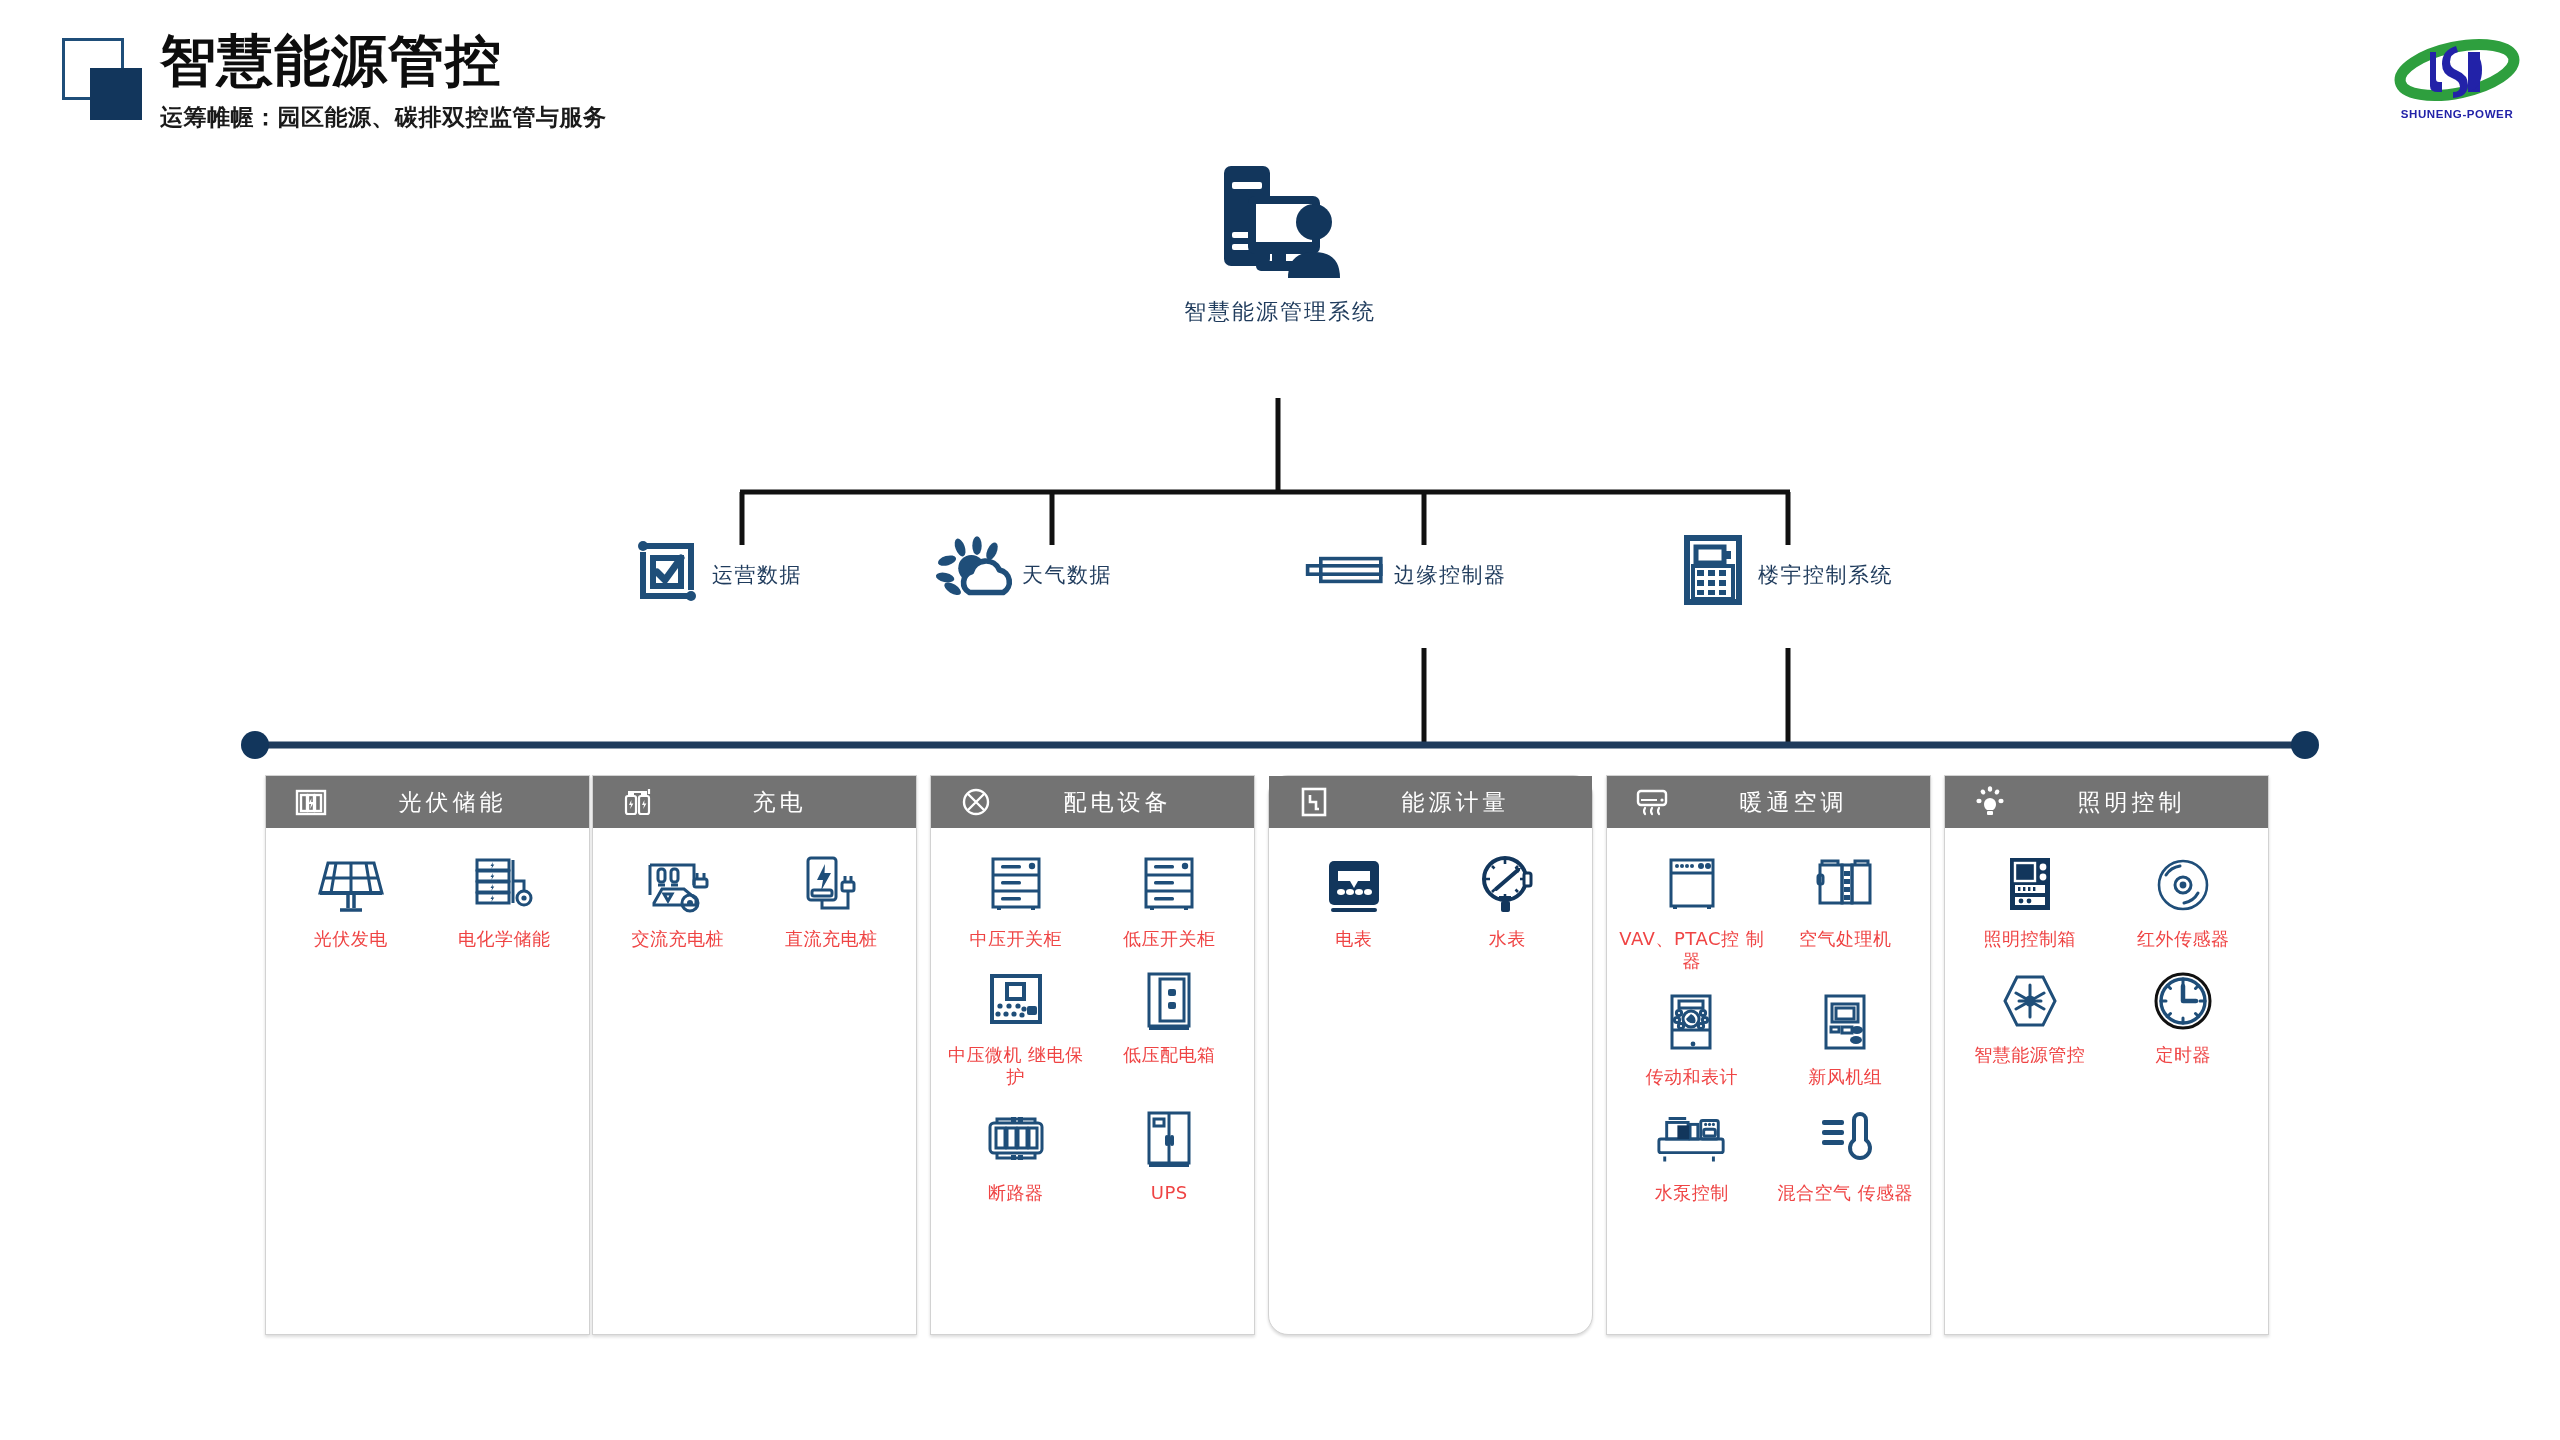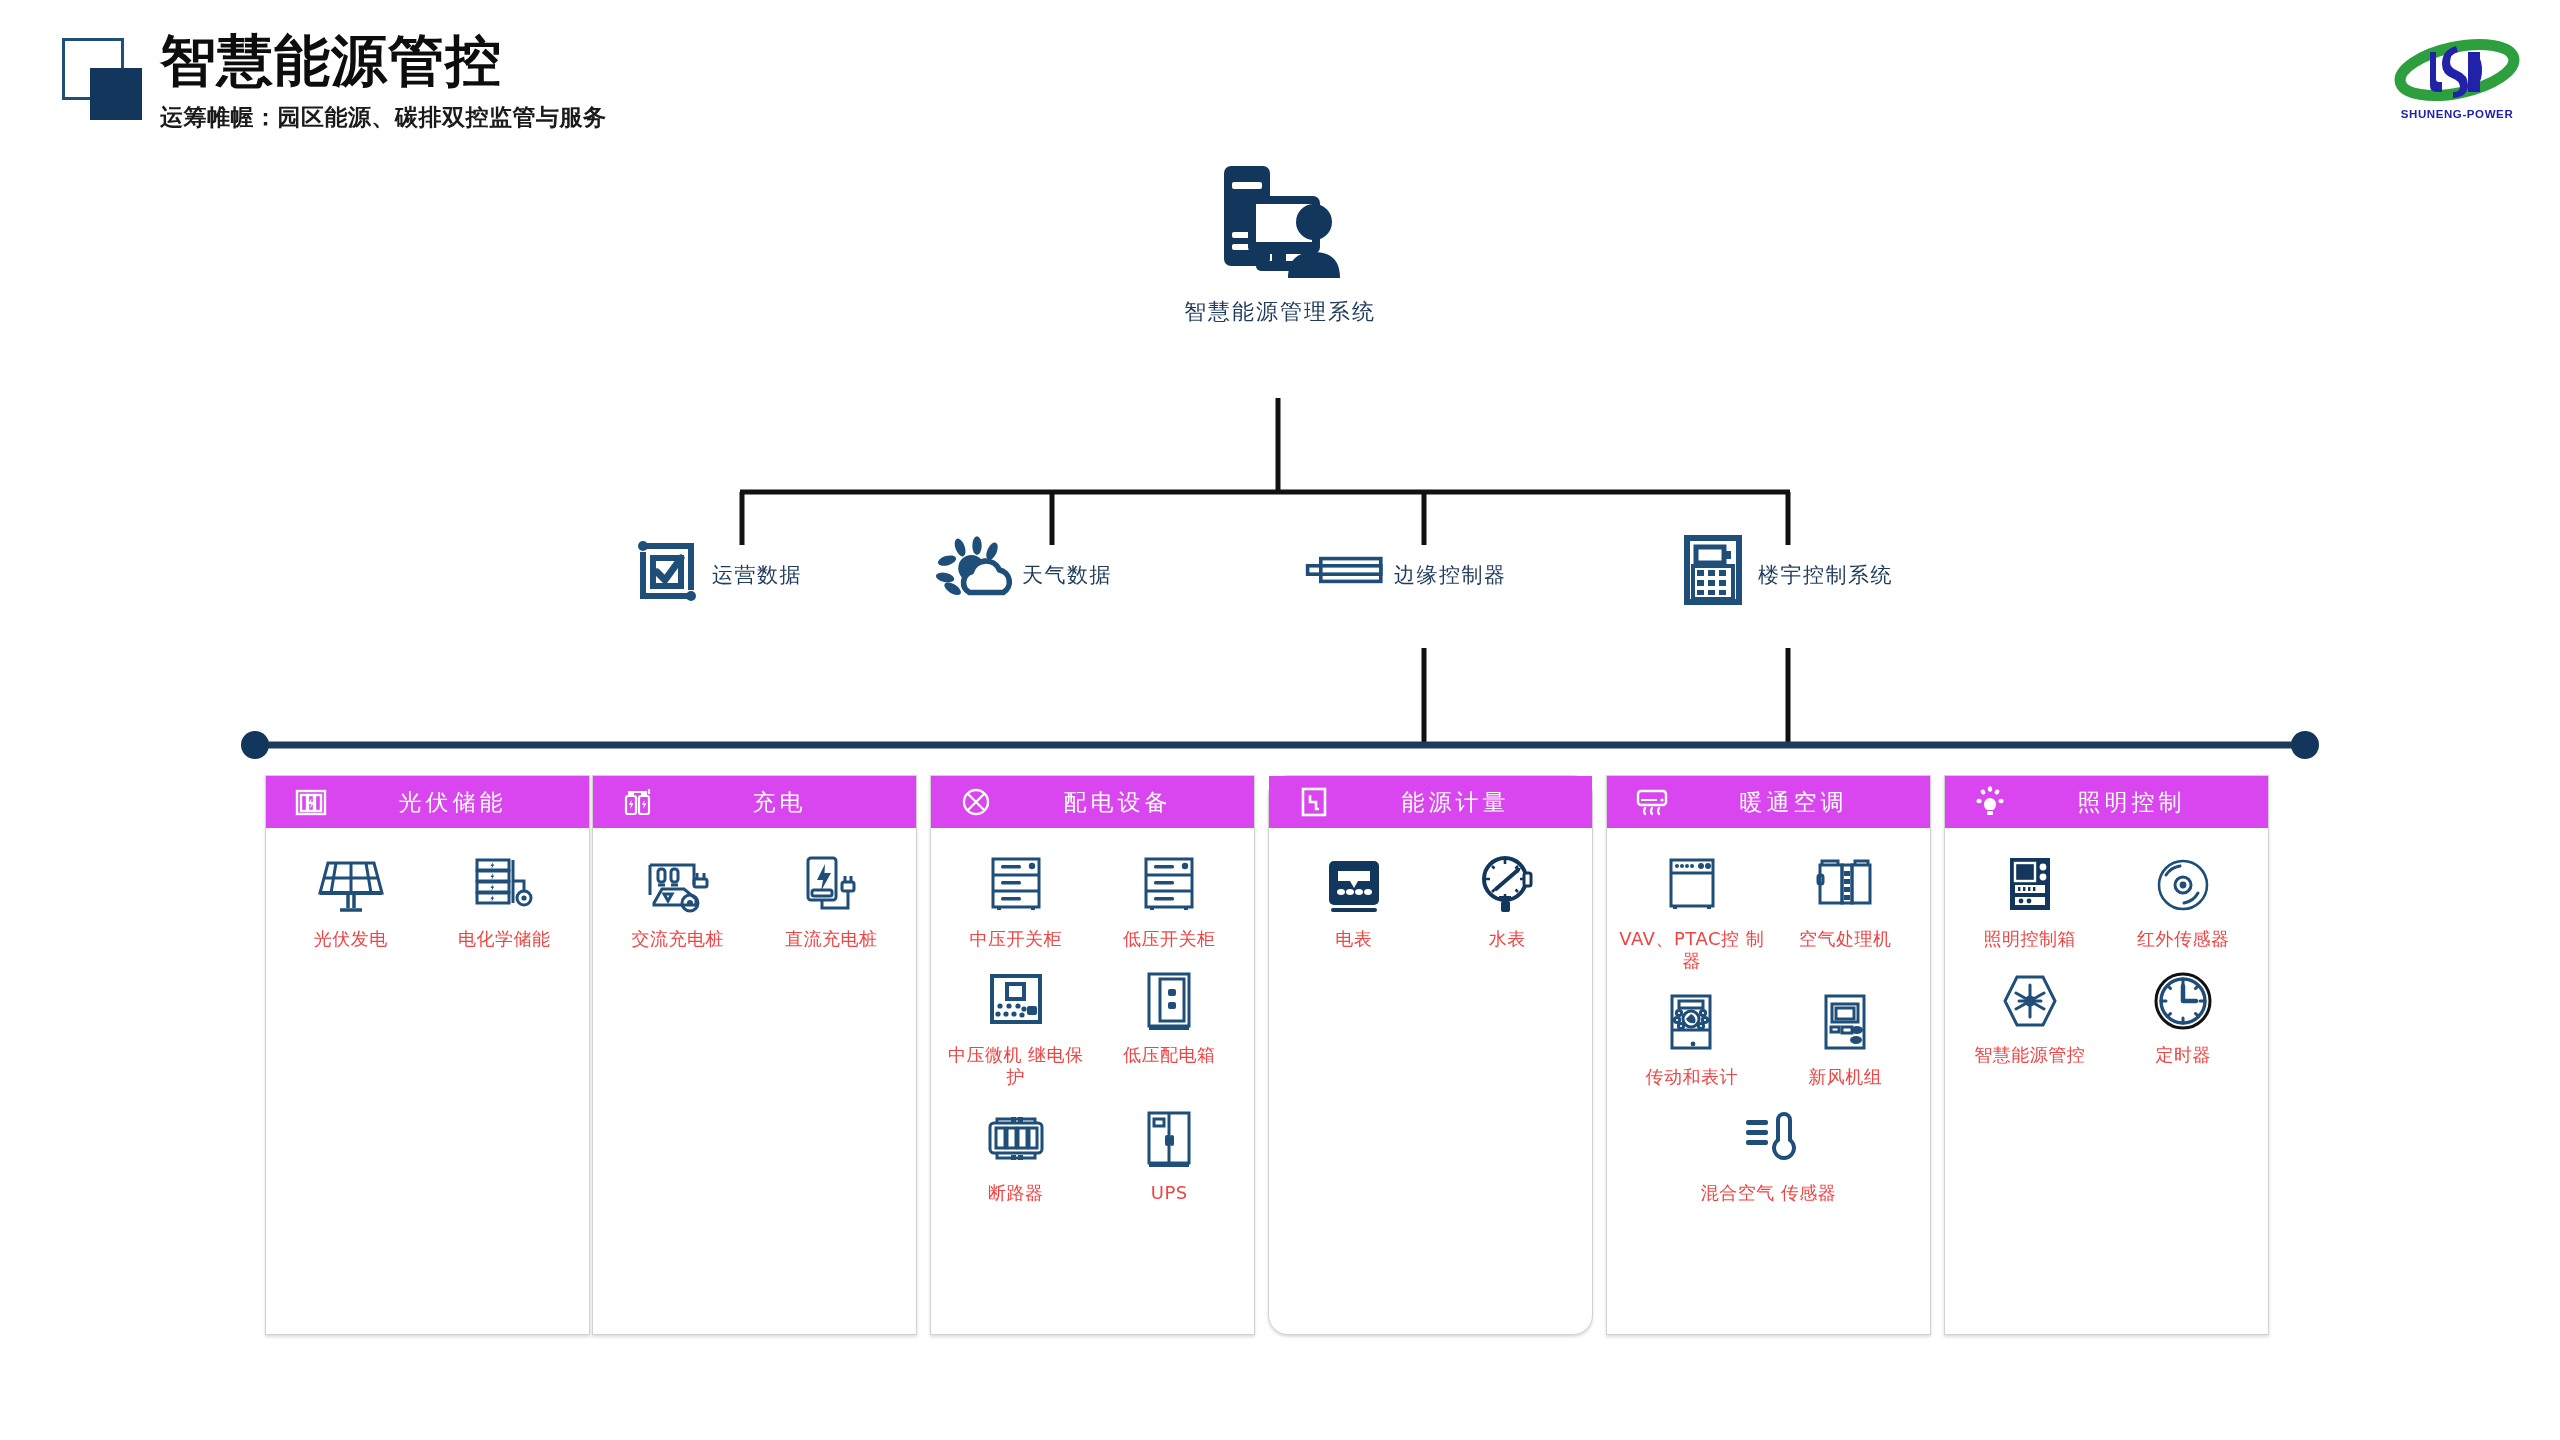--- a/index.html
+++ b/index.html
@@ -66,21 +66,21 @@
   .l2-node .node-label { font-size: 21px; margin-top: 10px; letter-spacing: 1.5px; }
 
   
   .panel {
     position: absolute; top: 775px;
     background: #ffffff;
     border: 1px solid #d2d2d2;
     box-shadow: 0 2px 3px rgba(0,0,0,0.14);
   }
   .panel-header {
-    height: 52px; background: #d946ef;
+    height: 52px; background: #737373;
     display: flex; align-items: center; gap: 14px;
     padding-left: 28px;
   }
   .panel-header .hdr-icon { width: 34px; height: 34px; flex: 0 0 34px;
     display: flex; align-items: center; justify-content: center; }
   .panel-title {
     color: #ffffff; font-size: 23px; letter-spacing: 4px;
     font-family: "DejaVu Sans", sans-serif; white-space: nowrap;
     flex: 1; text-align: center; padding-right: 26px;
   }
@@ -613,20 +613,41 @@
             <g fill="#1f4e79">
               <ellipse cx="39" cy="38" rx="6" ry="4"></ellipse>
               <ellipse cx="38" cy="48" rx="6" ry="4"></ellipse>
             </g>
           </svg>
         </div>
         <div class="dev-label">新风机组</div>
       </div>
       <div class="dev-item">
         <div class="dev-icon">
+          <svg width="76" height="54" viewBox="0 0 76 54">
+            <g fill="none" stroke="#1f4e79" stroke-width="3">
+              <rect x="4" y="27" width="66" height="14" rx="2"></rect>
+              <rect x="12" y="10" width="22" height="17"></rect>
+              <rect x="36" y="12" width="8" height="15"></rect>
+              <rect x="47" y="8" width="18" height="19" rx="2"></rect>
+              <path d="M14 6 L32 6 M10 45 L10 50 M60 45 L60 50"></path>
+              <rect x="50" y="17" width="12" height="7" rx="2"></rect>
+            </g>
+            <rect x="23" y="13" width="12" height="14" fill="#12365c"></rect>
+            <g fill="#1f4e79">
+              <circle cx="52" cy="12" r="1.6"></circle>
+                <circle cx="56" cy="12" r="1.6"></circle>
+                <circle cx="60" cy="12" r="1.6"></circle>
+            </g>
+          </svg>
+        </div>
+        <div class="dev-label">水泵控制</div>
+      </div>
+      <div class="dev-item">
+        <div class="dev-icon">
           <svg width="58" height="58" viewBox="0 0 58 58">
             <g fill="#1f4e79">
               <rect x="6" y="10" width="22" height="5" rx="2"></rect>
               <rect x="6" y="20" width="22" height="5" rx="2"></rect>
               <rect x="6" y="30" width="22" height="5" rx="2"></rect>
             </g>
             <path d="M38 10 a6 6 0 0 1 12 0 L50 30 a10 10 0 1 1 -12 0 Z" fill="none" stroke="#1f4e79" stroke-width="4"></path>
           </svg>
         </div>
         <div class="dev-label">混合空气

